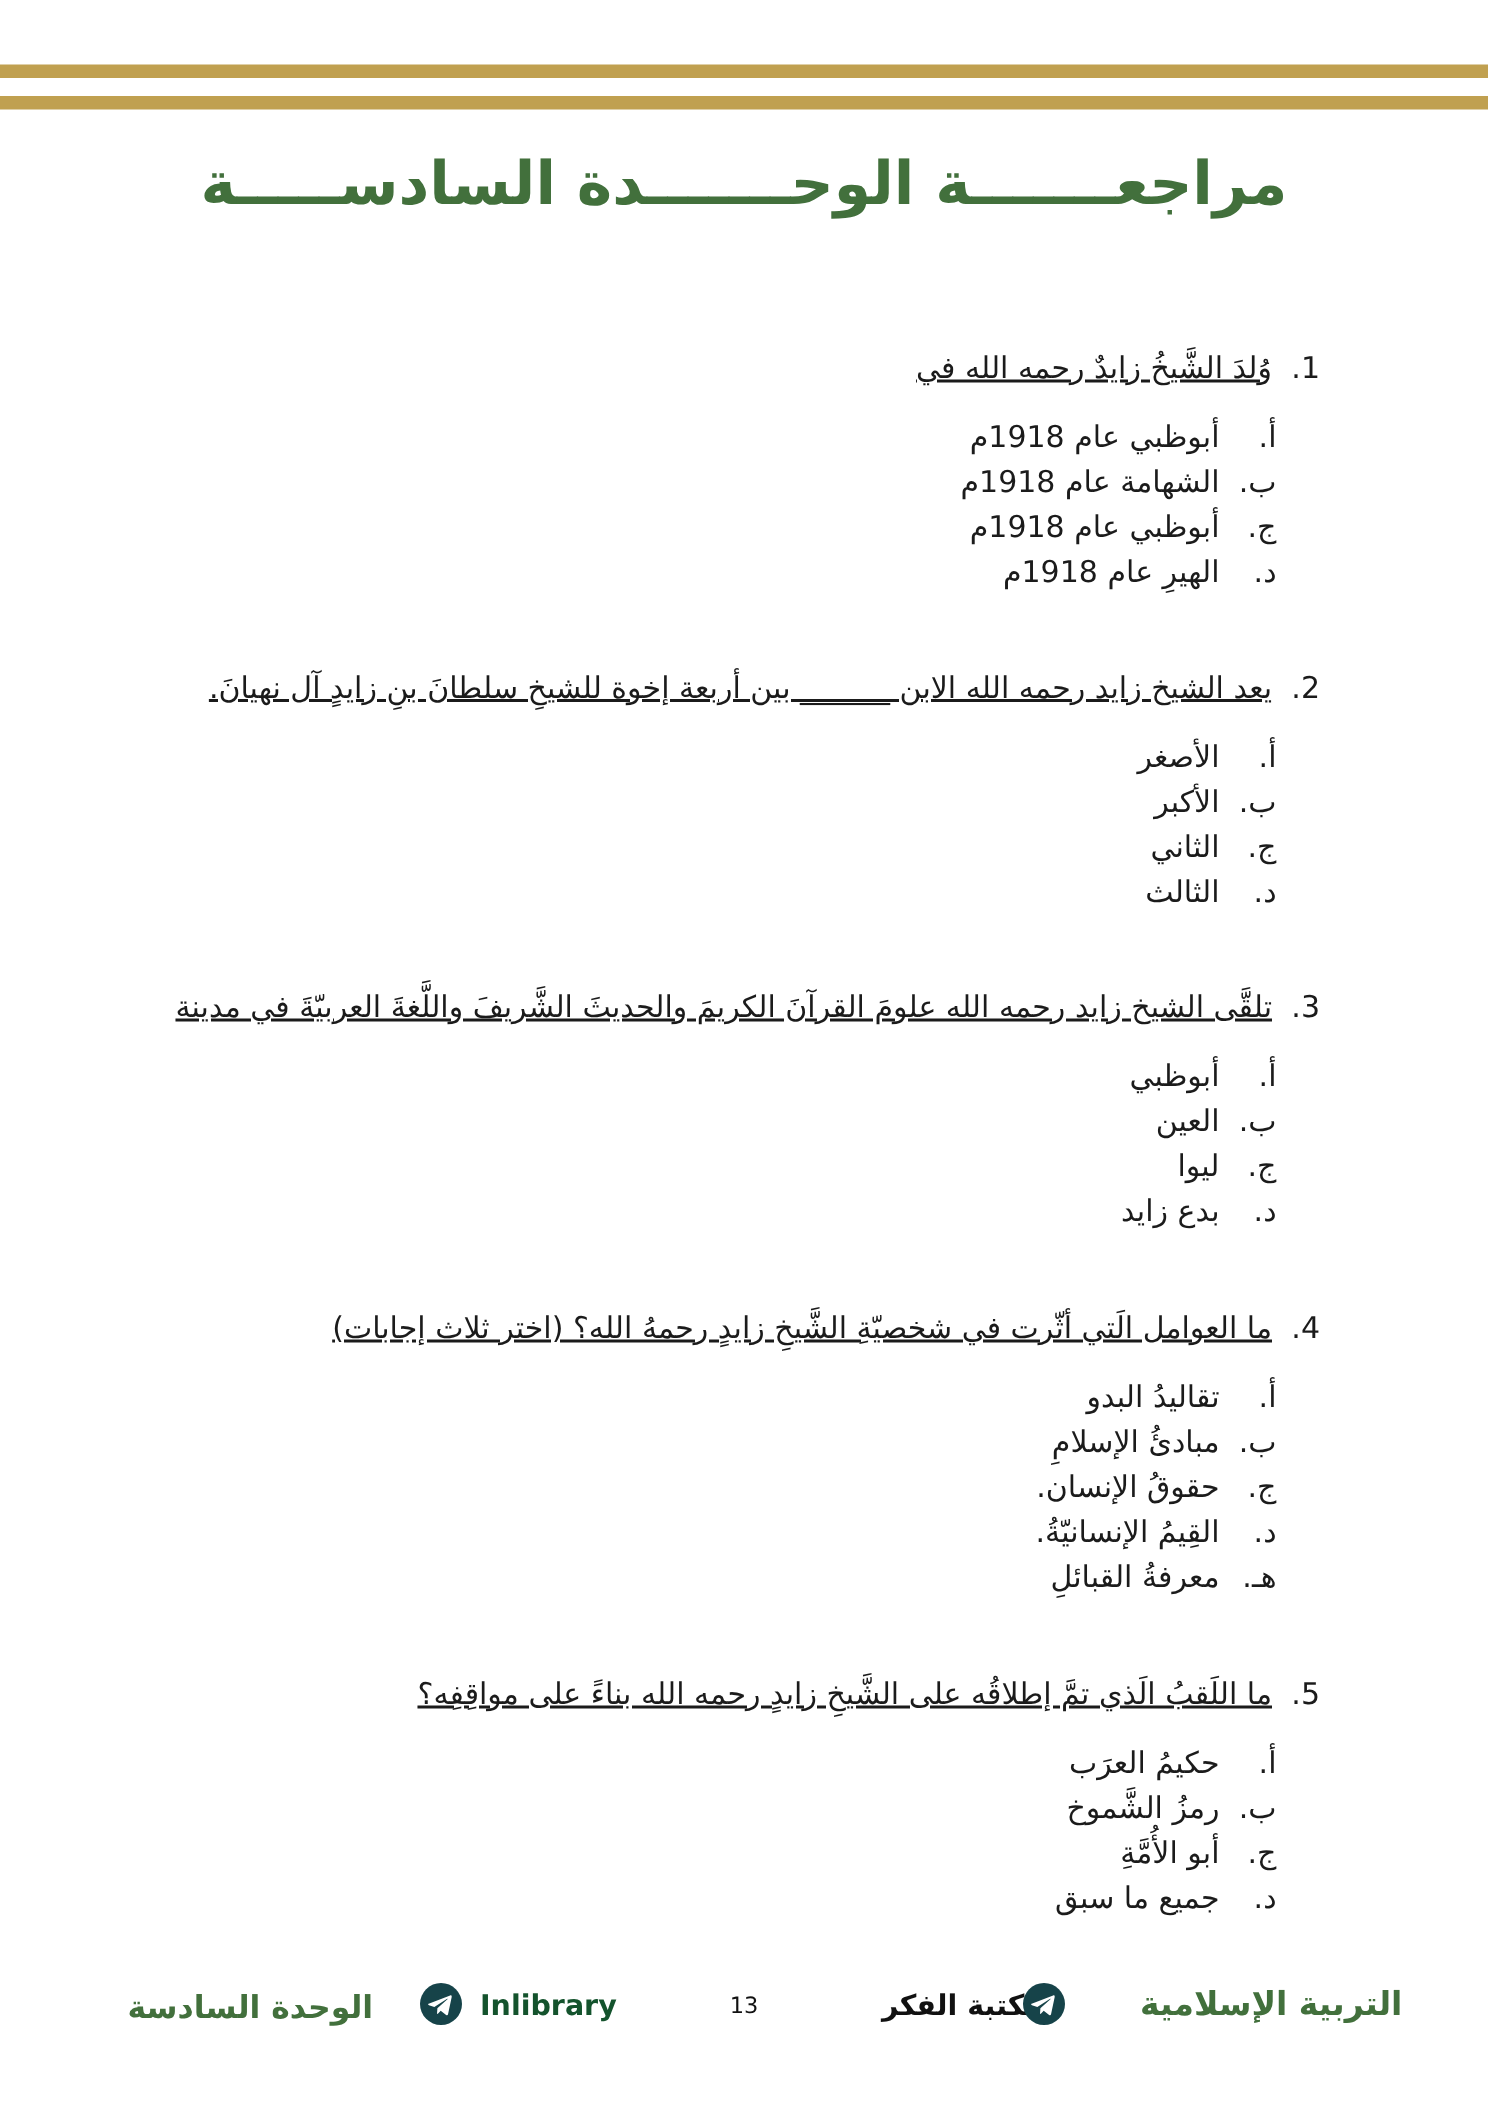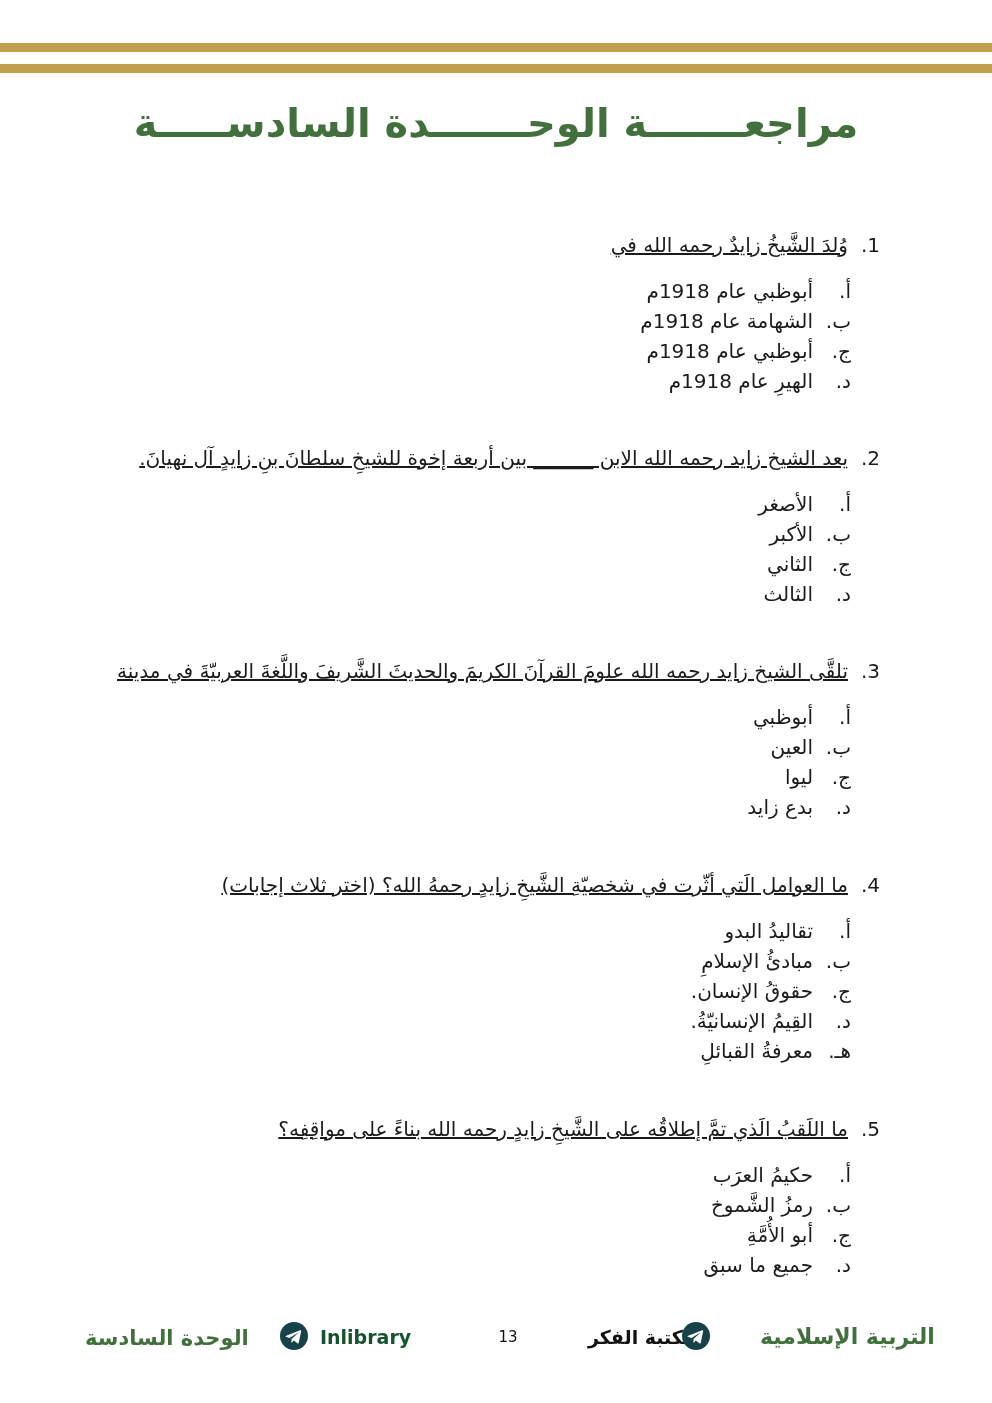--- a/index.html
+++ b/index.html
@@ -52,21 +52,21 @@
   .tg-badge { position:absolute; top:6px; width:28px; height:28px; }
   .tg-badge svg { display:block; }
   .tg-1 { left:280px; }
   .tg-2 { left:682px; }
   .footer-channel-en {
     position:absolute; left:320px; top:10px;
     font-size:19px; color:#14532d;font-weight:bold;
   }
   .footer-page-num {
     position:absolute; left:50%; transform:translateX(-50%); top:12px;
-    font-size:15px; color:#111111;margin-left:12px;
+    font-size:15px; color:#111111;
   }
   .footer-channel-ar {
     position:absolute; left:588px; top:10px;
     direction:rtl; font-size:19px; font-weight:bold; color:#111111;
   }
   .footer-subject {
     position:absolute; left:740px; top:8px;
     direction:rtl; font-size:22px; font-weight:bold; color:#42703c;margin-left:20px;
   }
 </style>

